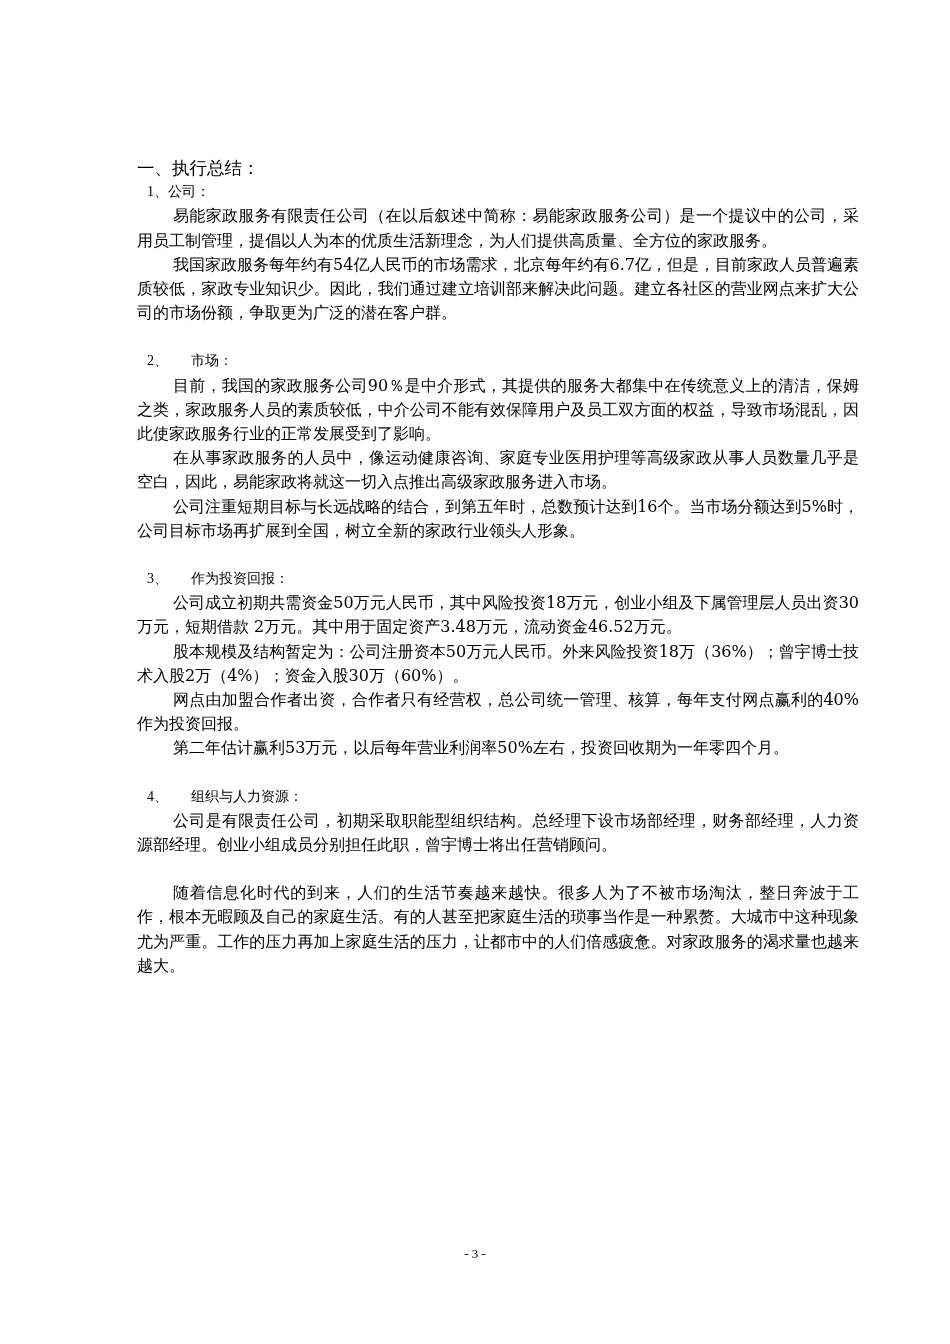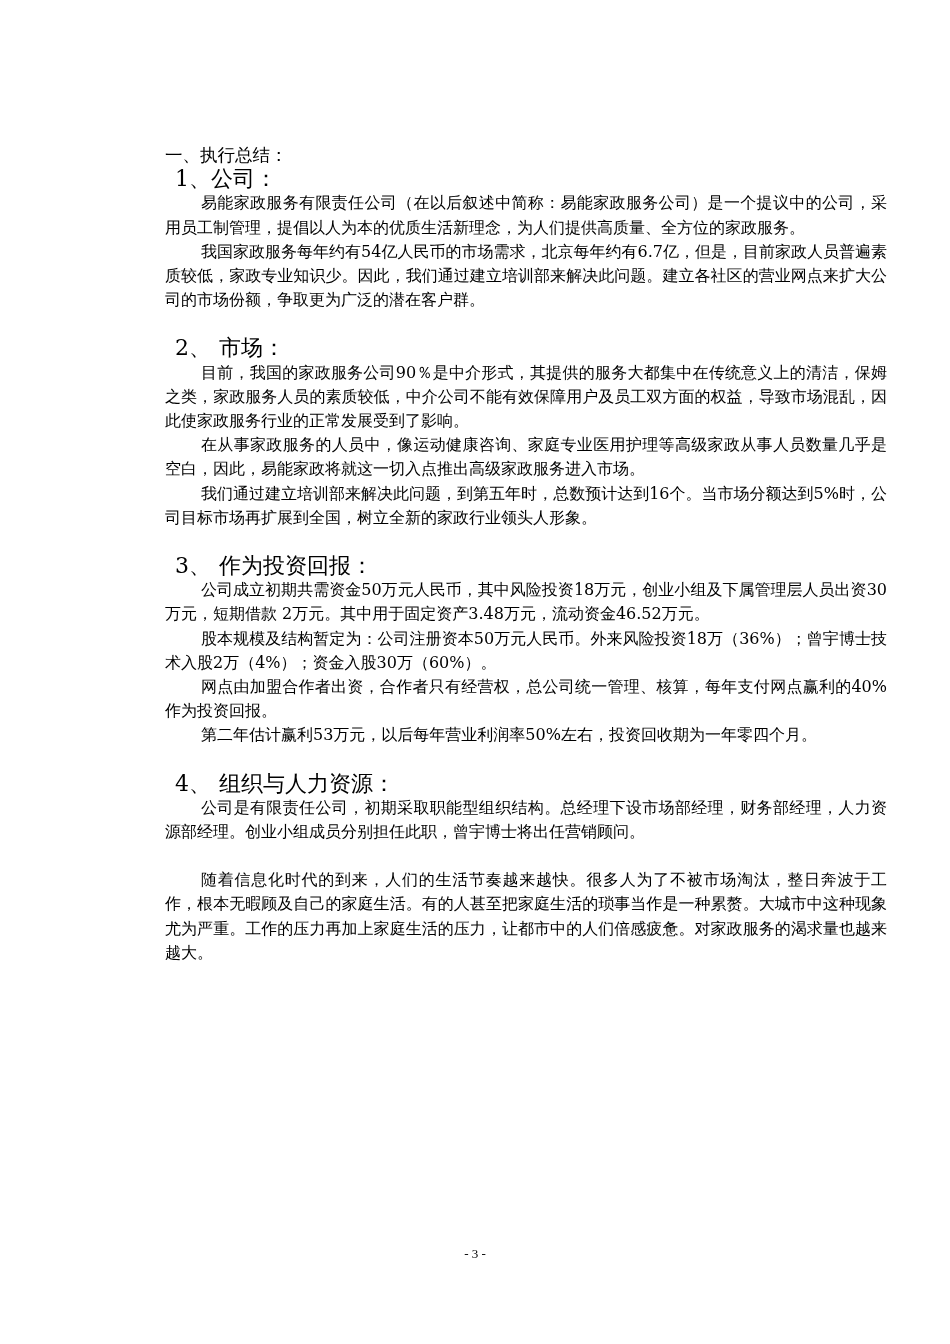--- a/index.html
+++ b/index.html
@@ -1,22 +1,22 @@
 <!DOCTYPE html>
 <html><head>
 <meta charset="utf-8">
 <style>
   html, body { margin: 0; padding: 0; background: #ffffff; }
   body { width: 950px; height: 1344px; position: relative; overflow: hidden;
          font-family: "DejaVu Serif", "Liberation Serif", serif; color: #000; }
-  .page { position: absolute; left: 137px; top: 143px; width: 722px; margin-left: 28px; }
+  .page { position: absolute; left: 137px; top: 156px; width: 722px; }
   .para { font-size: 16px; line-height: 24.2px; text-align: justify; text-justify: inter-character; }
   .indent { text-indent: 36px; }
   .h1 { font-size: 17.5px; line-height: 24.2px; }
-  .h2 { font-size: 22px; line-height: 24.2px; padding-left: 10px; }
+  .h2 { font-size: 14px; line-height: 24.2px; padding-left: 10px; font-family: Liberation Serif, serif; }
   .h2 .num { display: inline-block; width: 44px; }
   .gap { height: 24px; }
   .footer { position: absolute; top: 1246px; left: 0; width: 950px; text-align: center;
             font-size: 13px; font-family: "Liberation Serif", serif; }
 </style>
 </head>
 <body>
 
 <div class="page">
   <div class="h1">一、执行总结：</div>
@@ -24,21 +24,21 @@
   <div class="h2">1、公司：</div>
   <div class="para indent">易能家政服务有限责任公司（在以后叙述中简称：易能家政服务公司）是一个提议中的公司，采用员工制管理，提倡以人为本的优质生活新理念，为人们提供高质量、全方位的家政服务。</div>
   <div class="para indent">我国家政服务每年约有54亿人民币的市场需求，北京每年约有6.7亿，但是，目前家政人员普遍素质较低，家政专业知识少。因此，我们通过建立培训部来解决此问题。建立各社区的营业网点来扩大公司的市场份额，争取更为广泛的潜在客户群。</div>
 
   <div class="gap"></div>
   <div class="h2">
     <span class="num">2、</span><span>市场：</span>
   </div>
   <div class="para indent">目前，我国的家政服务公司90％是中介形式，其提供的服务大都集中在传统意义上的清洁，保姆之类，家政服务人员的素质较低，中介公司不能有效保障用户及员工双方面的权益，导致市场混乱，因此使家政服务行业的正常发展受到了影响。</div>
   <div class="para indent">在从事家政服务的人员中，像运动健康咨询、家庭专业医用护理等高级家政从事人员数量几乎是空白，因此，易能家政将就这一切入点推出高级家政服务进入市场。</div>
-  <div class="para indent">我们通过建立培训部来解决此问题，到第五年时，总数预计达到16个。当市场分额达到5%时，公司目标市场再扩展到全国，树立全新的家政行业领头人形象。</div>
+  <div class="para indent">公司注重短期目标与长远战略的结合，到第五年时，总数预计达到16个。当市场分额达到5%时，公司目标市场再扩展到全国，树立全新的家政行业领头人形象。</div>
 
   <div class="gap"></div>
   <div class="h2">
     <span class="num">3、</span><span>作为投资回报：</span>
   </div>
   <div class="para indent">公司成立初期共需资金50万元人民币，其中风险投资18万元，创业小组及下属管理层人员出资30万元，短期借款 2万元。其中用于固定资产3.48万元，流动资金46.52万元。</div>
   <div class="para indent">股本规模及结构暂定为：公司注册资本50万元人民币。外来风险投资18万（36%）；曾宇博士技术入股2万（4%）；资金入股30万（60%）。</div>
   <div class="para indent">网点由加盟合作者出资，合作者只有经营权，总公司统一管理、核算，每年支付网点赢利的40%作为投资回报。</div>
   <div class="para indent">第二年估计赢利53万元，以后每年营业利润率50%左右，投资回收期为一年零四个月。</div>
 

